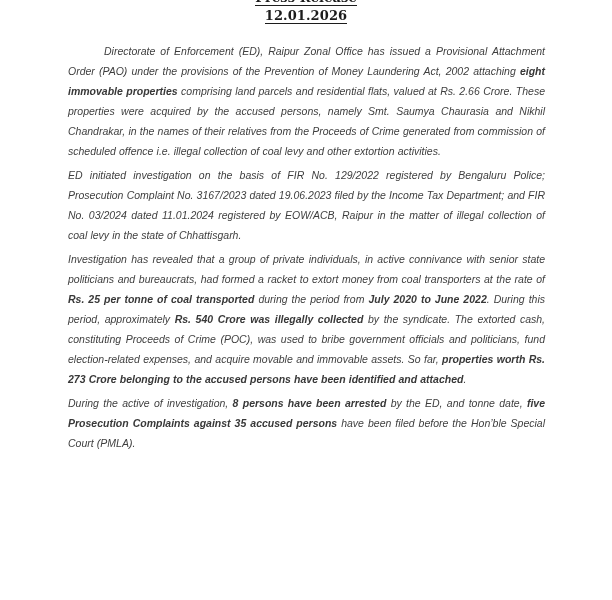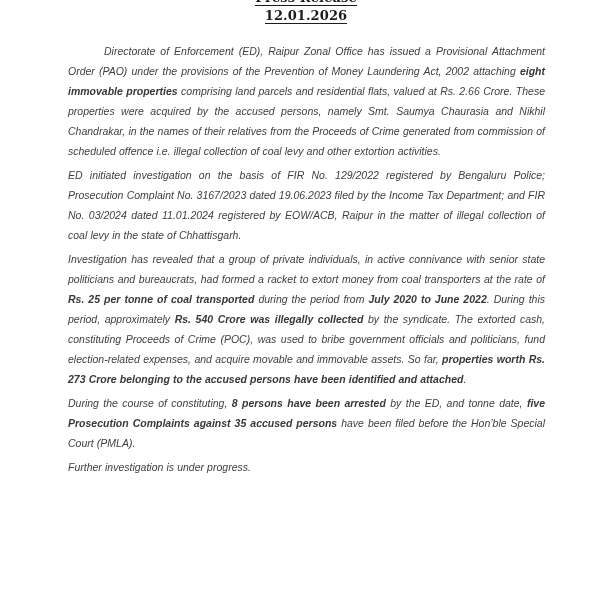--- a/index.html
+++ b/index.html
@@ -70,17 +70,16 @@
     <div>
       <span class="u">12.01.2026</span>
     </div>
   </header>
 
   <main class="doc-body">
 
   <p class="para indent"><span>Directorate of Enforcement (ED), Raipur Zonal Office has issued a Provisional Attachment Order (PAO) under the provisions of the Prevention of Money Laundering Act, 2002 attaching </span><strong>eight immovable properties</strong><span> comprising land parcels and residential flats, valued at Rs. 2.66 Crore. These properties were acquired by the accused persons, namely Smt. Saumya Chaurasia and Nikhil Chandrakar, in the names of their relatives from the Proceeds of Crime generated from commission of scheduled offence i.e. illegal collection of coal levy and other extortion activities.</span></p>
       <p class="para"><span>ED initiated investigation on the basis of FIR No. 129/2022 registered by Bengaluru Police; Prosecution Complaint No. 3167/2023 dated 19.06.2023 filed by the Income Tax Department; and FIR No. 03/2024 dated 11.01.2024 registered by EOW/ACB, Raipur in the matter of illegal collection of coal levy in the state of Chhattisgarh.</span></p>
       <p class="para"><span>Investigation has revealed that a group of private individuals, in active connivance with senior state politicians and bureaucrats, had formed a racket to extort money from coal transporters at the rate of </span><strong>Rs. 25 per tonne of coal transported</strong><span> during the period from </span><strong>July 2020 to June 2022</strong><span>. During this period, approximately </span><strong>Rs. 540 Crore was illegally collected</strong><span> by the syndicate. The extorted cash, constituting Proceeds of Crime (POC), was used to bribe government officials and politicians, fund election-related expenses, and acquire movable and immovable assets. So far, </span><strong>properties worth Rs. 273 Crore belonging to the accused persons have been identified and attached</strong><span>.</span></p>
-      <p class="para"><span>During the course of constituting, </span><strong>8 persons have been arrested</strong><span> by the ED, and tonne date, </span><strong>five Prosecution Complaints against 35 accused persons</strong><span> have been filed before the Hon’ble Special Court (PMLA).</span></p>
-      <p class="para"><span>Further investigation is under progress.</span></p>
+      <p class="para"><span>During the active of investigation, </span><strong>8 persons have been arrested</strong><span> by the ED, and tonne date, </span><strong>five Prosecution Complaints against 35 accused persons</strong><span> have been filed before the Hon’ble Special Court (PMLA).</span></p>
     </main>
 
 </div>
 
 </body></html>

